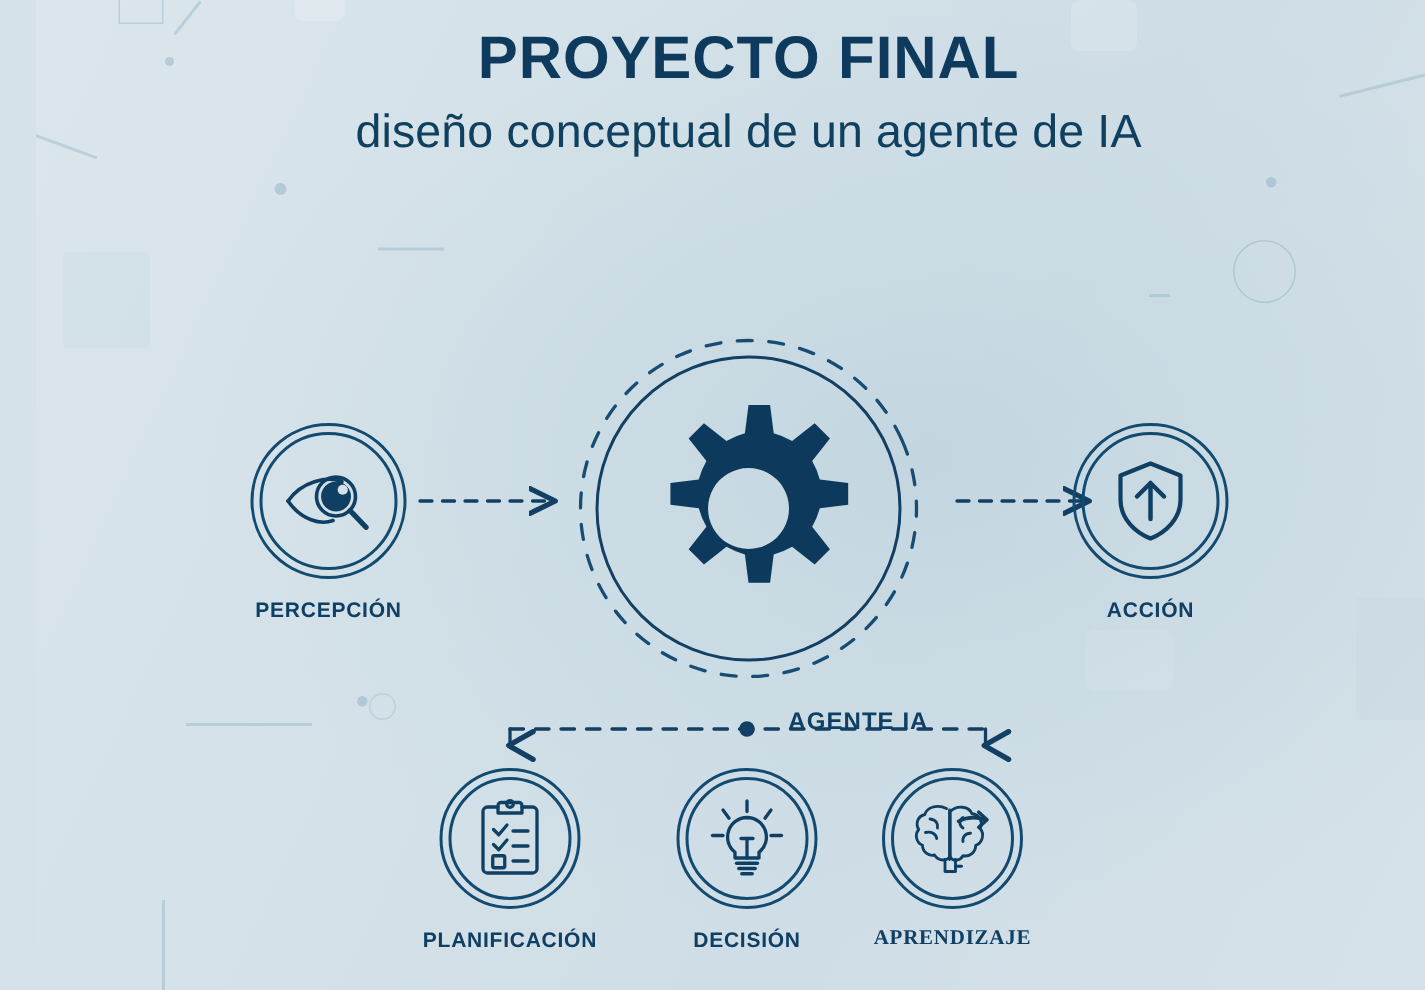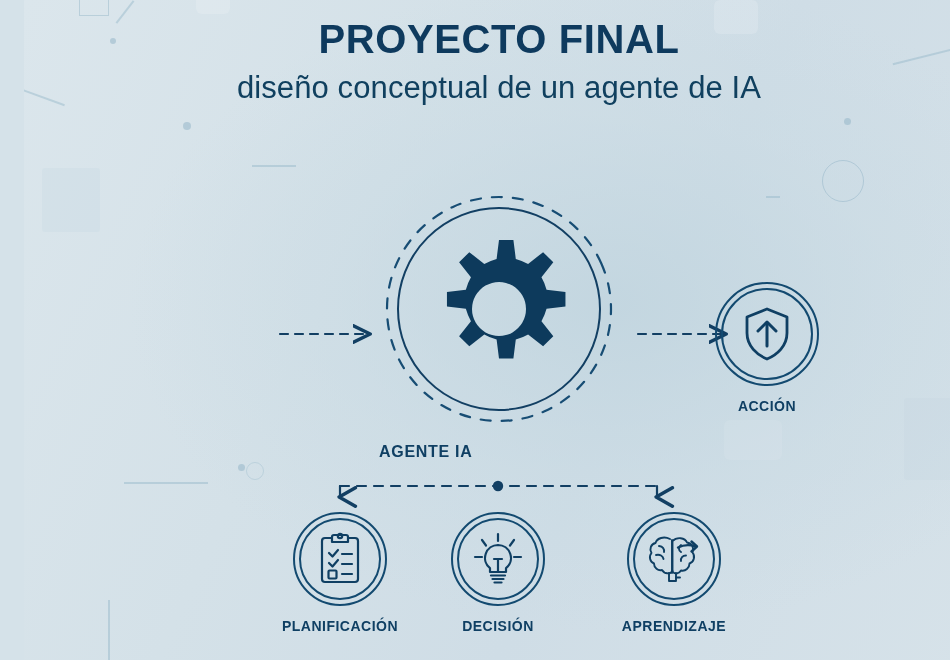--- a/index.html
+++ b/index.html
@@ -128,23 +128,23 @@
     height: 94px;
   }
   .node-sm .ring-inner {
     inset: 6px;
   }
 
   
   .center-block {
     position: absolute;
     left: 355px;
-    top: 189px;
+    top: 219px;
     width: 240px;
-    text-align: left;
+    text-align: right;
   }
   .center-ring-wrap {
     position: relative;
     width: 240px;
     height: 240px;
   }
   .center-dashed {
     position: absolute;
     left: 0;
     top: 0;
@@ -260,20 +260,39 @@
           a35 35 0 0 1 3.4 -8.2
           l-7.9 -10.0 l6.8 -6.8 l10.0 7.9
           a35 35 0 0 1 8.2 -3.4
           Z
           M50 32 a18 18 0 1 0 0.01 0 Z"></path>
       </svg>
     </div>
     <div class="center-label">AGENTE IA</div>
   </div>
 
+  <div class="node" style="left:120px; top:282px;">
+    <div class="node-ring">
+      <div class="ring-outer"></div>
+      <div class="ring-inner"></div>
+      <div class="node-icon">
+        <svg width="62" height="52" viewBox="0 0 62 52">
+          <g fill="none" stroke="#0f3f63" stroke-width="2.4" stroke-linecap="round" stroke-linejoin="round">
+            <path d="M4 26 C13 13, 30 9, 40 13"></path>
+            <path d="M4 26 C13 39, 26 42, 34 39"></path>
+            <circle cx="36" cy="23" r="13"></circle>
+            <path d="M45.5 32.5 L56 43.5" stroke-width="3.6"></path>
+          </g>
+          <path d="M36 13 a10 10 0 1 0 0.01 0 Z" fill="#0f3f63"></path>
+          <circle cx="40.5" cy="18.5" r="3.4" fill="#d5e2e9"></circle>
+        </svg>
+      </div>
+    </div>
+    <div class="node-label">PERCEPCIÓN</div>
+  </div>
 
   <div class="node" style="left:668px; top:282px;">
     <div class="node-ring">
       <div class="ring-outer"></div>
       <div class="ring-inner"></div>
       <div class="node-icon">
         <svg width="52" height="58" viewBox="0 0 52 58">
           <g fill="none" stroke="#0f3f63" stroke-width="2.8" stroke-linecap="round" stroke-linejoin="round">
             <path d="M26 4 L46 12 L46 28 C46 41, 36 50, 26 54 C16 50, 6 41, 6 28 L6 12 Z"></path>
             <path d="M26 41 L26 18" stroke-width="3"></path>
@@ -326,21 +345,21 @@
             <path d="M24 32 L34 32"></path>
             <rect x="10.5" y="38.5" width="8" height="8" rx="1"></rect>
             <path d="M24 42 L34 42"></path>
           </g>
         </svg>
       </div>
     </div>
     <div class="node-label">PLANIFICACIÓN</div>
   </div>
 
-  <div class="node node-sm" style="left:575px; top:512px;">
+  <div class="node node-sm" style="left:536px; top:512px;font-family:Liberation Serif, serif;">
     <div class="node-ring">
       <div class="ring-outer"></div>
       <div class="ring-inner"></div>
       <div class="node-icon">
         <svg width="56" height="52" viewBox="0 0 56 52">
           <g fill="none" stroke="#0f3f63" stroke-width="1.9" stroke-linecap="round" stroke-linejoin="round">
             <path d="M24 6 C18 3, 11 5, 9.5 10 C5 11, 3 16, 5.5 20 C2.5 23.5, 4 29, 8 30.5 C8 35, 12 38, 16 37 C18.5 41, 24 41.5, 26.5 38"></path>
             <path d="M26.5 8 C31 3.5, 39 4.5, 41 9.5 C46 10, 48.5 15, 46.5 19.5 C49.5 23, 48 29, 43.5 30.5 C43.5 35, 39.5 38.5, 35 37.5 C33 41, 28.5 41.5, 26.5 38.5 Z"></path>
             <path d="M26 7 L26 40"></path>
             <path d="M13 13 C17 13.5, 18.5 16, 18 19"></path>

